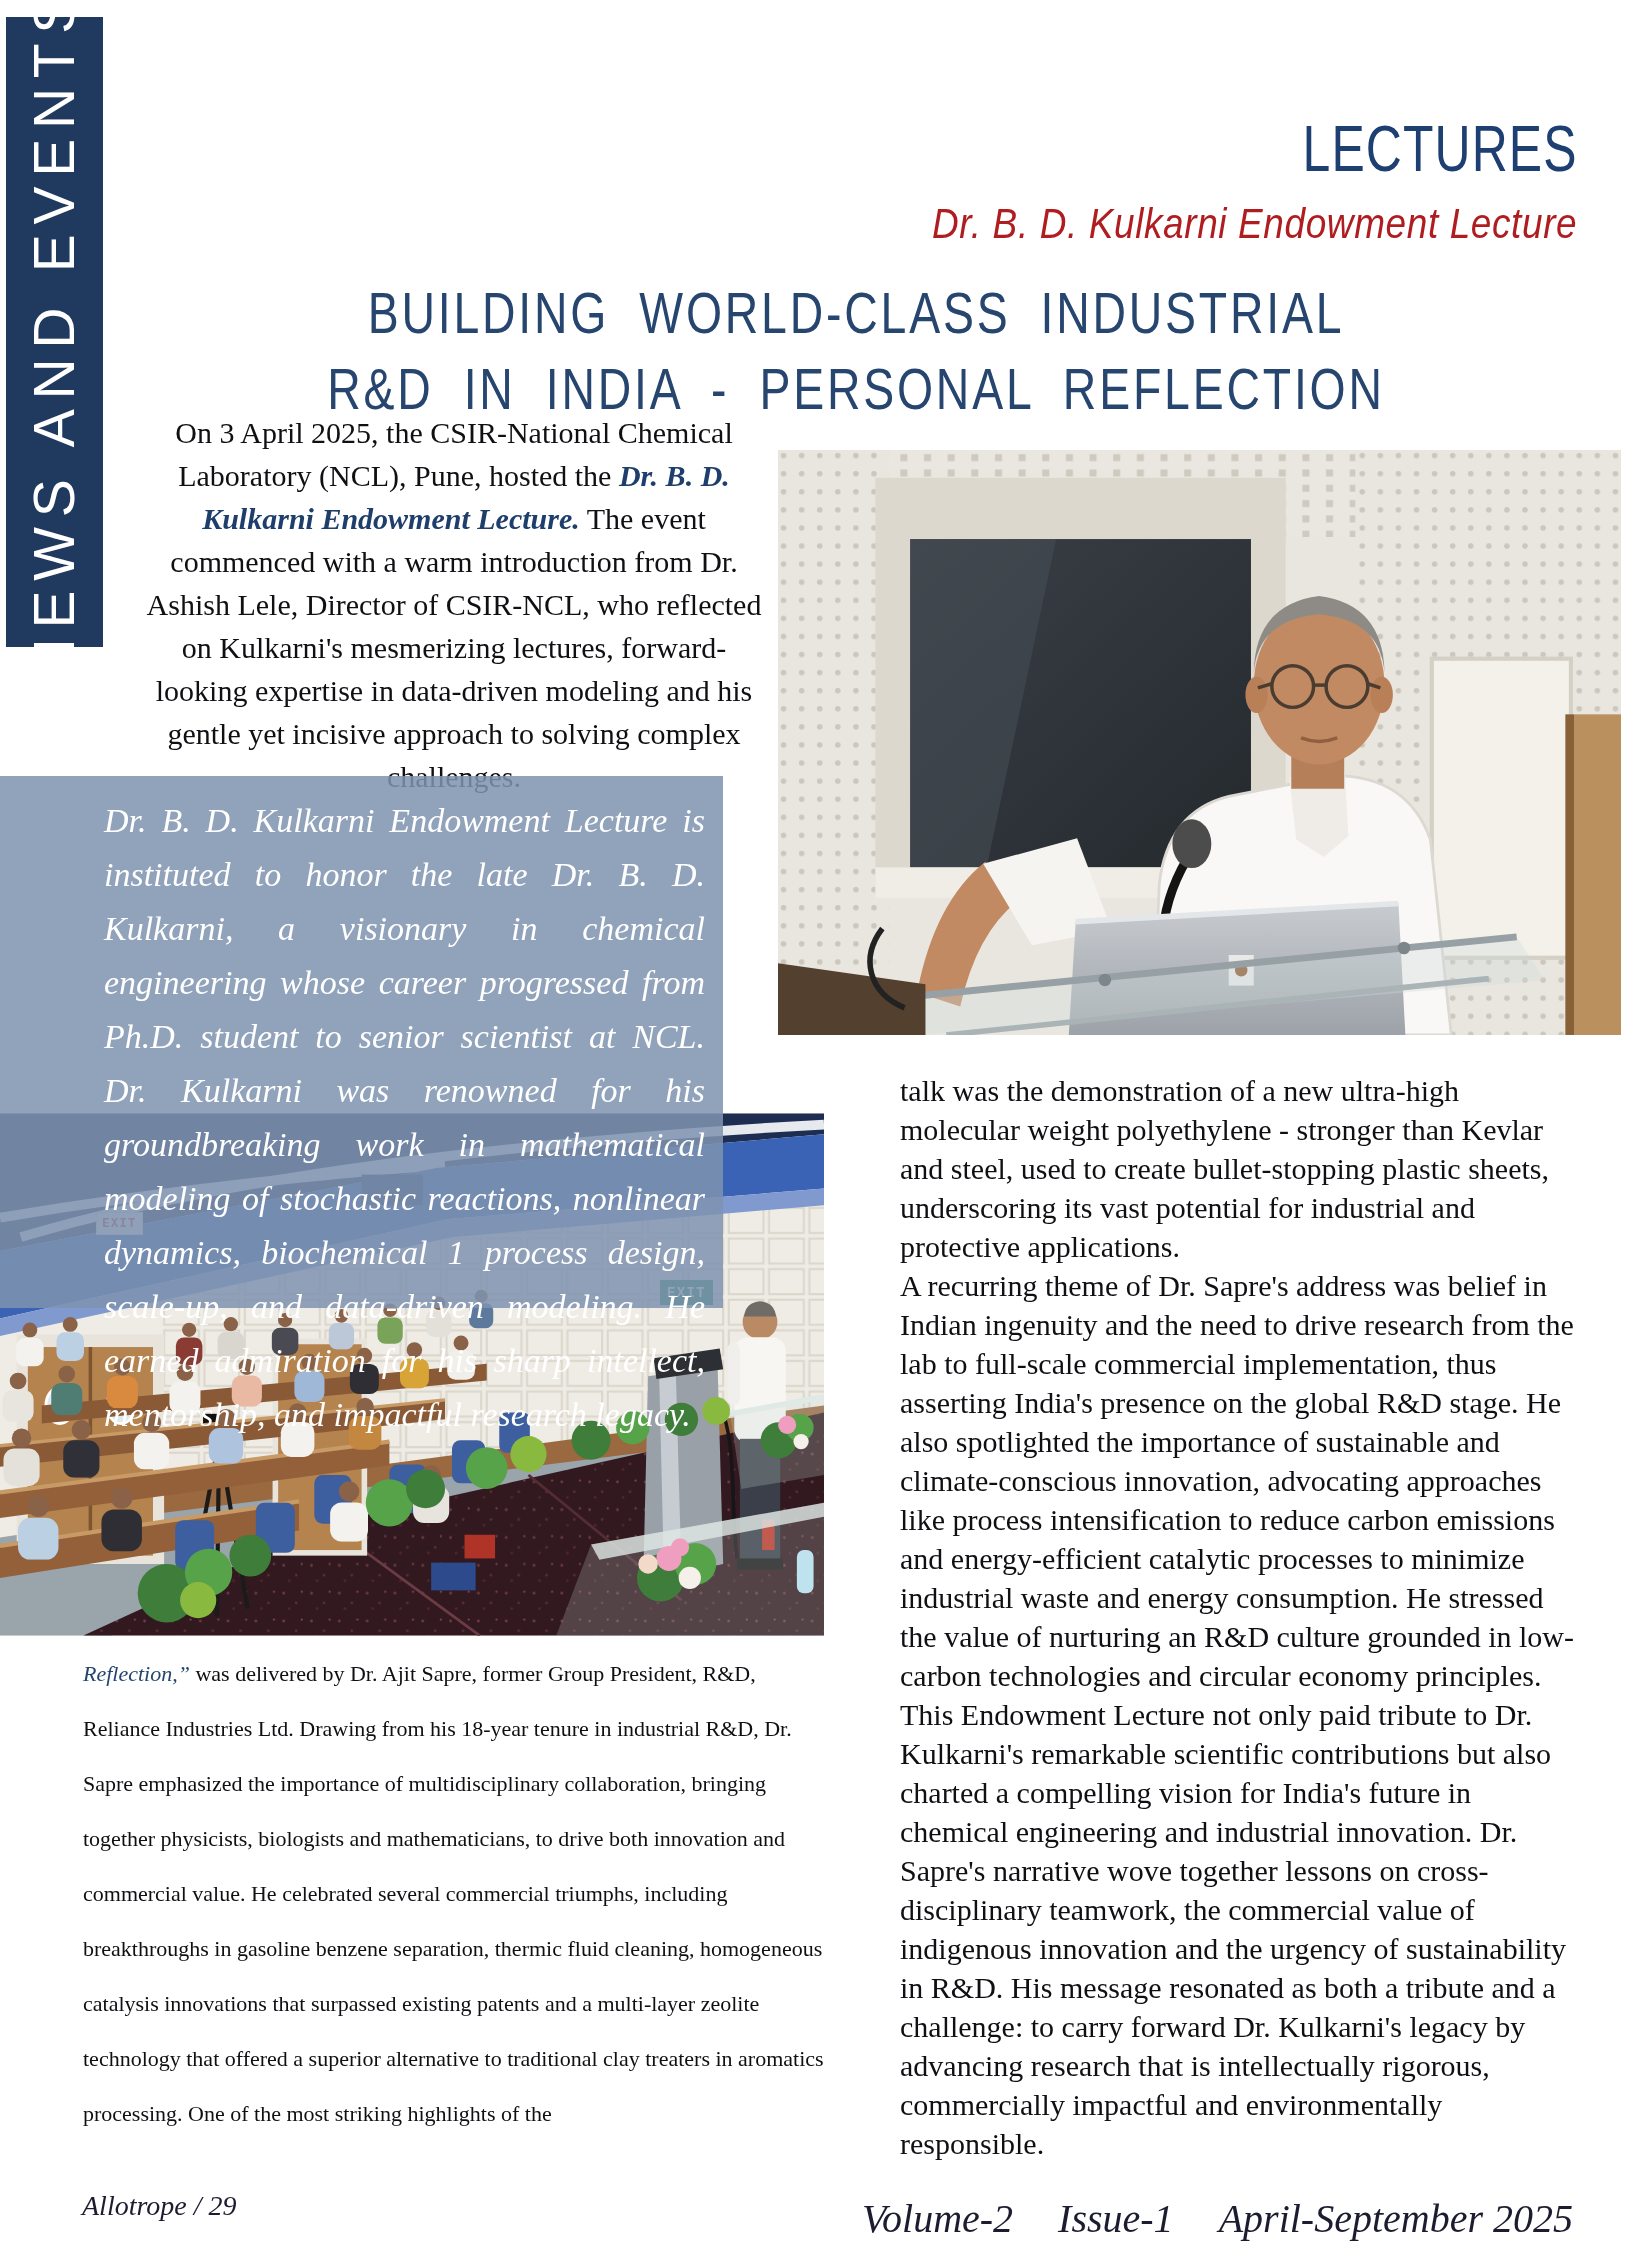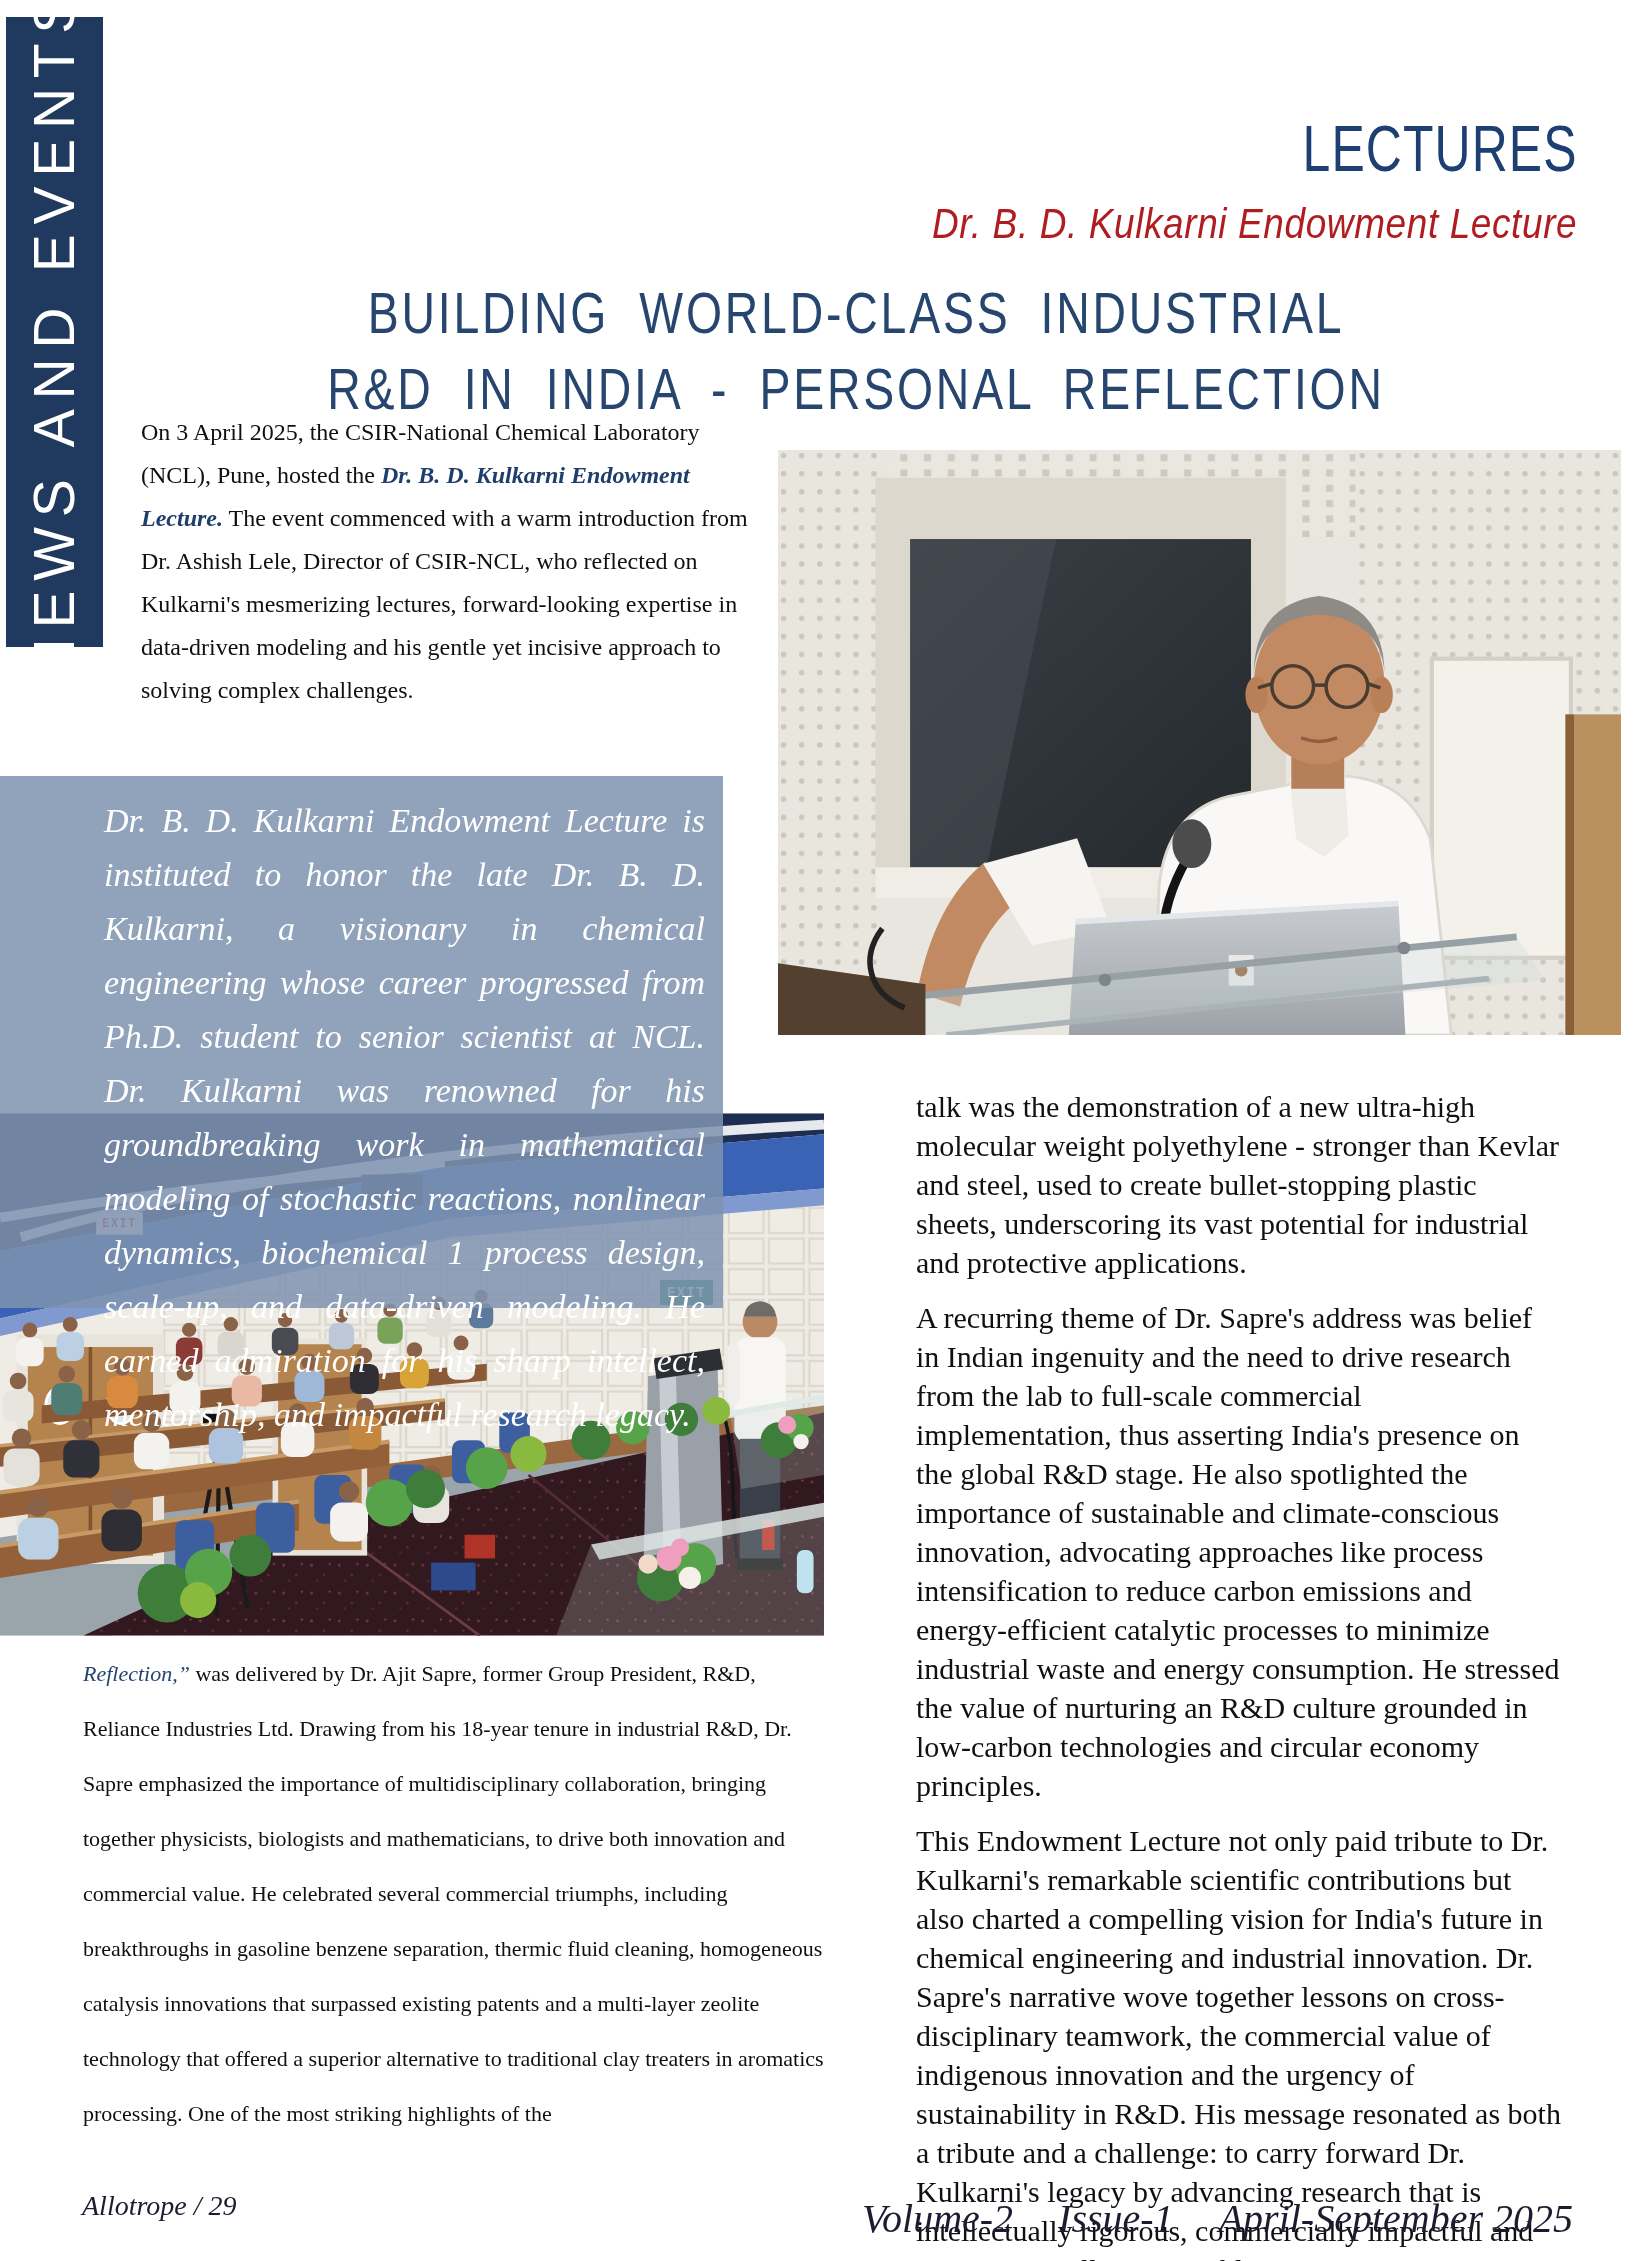--- a/index.html
+++ b/index.html
@@ -34,41 +34,41 @@
     position:absolute; left:67px; width:1578px; text-align:center;
     font-family:"Liberation Sans","DejaVu Sans",sans-serif;
     font-size:58px; line-height:1; color:#27466f; letter-spacing:3.5px; word-spacing:18px;
     transform:scaleX(.80); transform-origin:50% 50%;
   }
   .title-line.l1 { top:284px; }
   .title-line.l2 { top:360px; }
   
   .intro {
     position:absolute; left:141px; top:411px; width:626px;
-    font-size:24px; line-height:43px; text-align:left;
+    font-size:30px; line-height:43px; text-align:center;
   }
   .intro-hl { font-weight:bold; font-style:italic; color:#1e3e6b; }
   .quote-box {
     position:absolute; left:0; top:776px; width:723px; height:532px;
     background:rgba(127,147,176,.86); z-index:3;
   }
   .quote-box p {
     margin:18px 18px 0 104px; font-style:italic; color:#ffffff;
     font-size:34px; line-height:54px; text-align:justify;
   }
   .keynote {
     position:absolute; left:83px; top:1591px; width:749px;
     font-size:22px; line-height:55px;
   }
   .keynote-it { font-style:italic; color:#24456e; }
   .rightcol {
     position:absolute; left:900px; top:1071px; width:678px;
     font-size:30px; line-height:39px;
   }
-  .rightcol p { margin:16px; }
+  .rightcol p { margin:0; }
   
   .photo { position:absolute; z-index:1; }
   .speaker-photo { left:778px; top:450px; width:843px; height:585px; }
   .audience-photo { left:0; top:1113px; width:824px; height:523px; }
   .exit-sign {
     position:absolute; z-index:2; font-family:Liberation Mono, monospace;
     font-weight:bold; display:flex; align-items:center; justify-content:center;
     letter-spacing:1.4px;
   }
   .exit-left { left:96px; top:1212px; width:45px; height:21px; background:#f4f2ec; color:#c03428; font-size:12px; border:1.4px solid #d8d4cc; }

